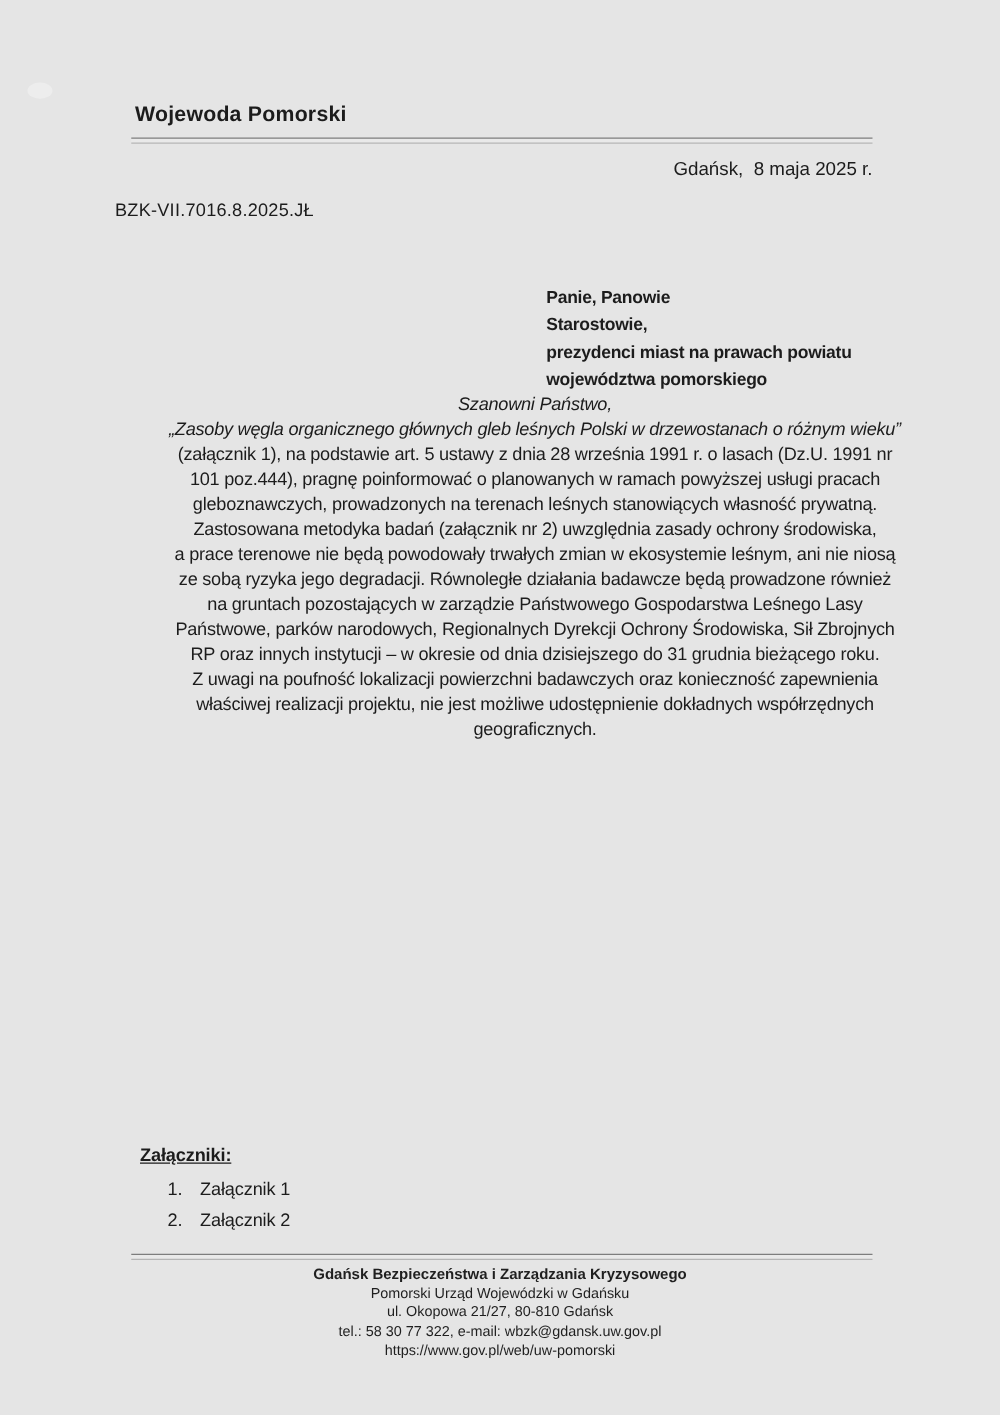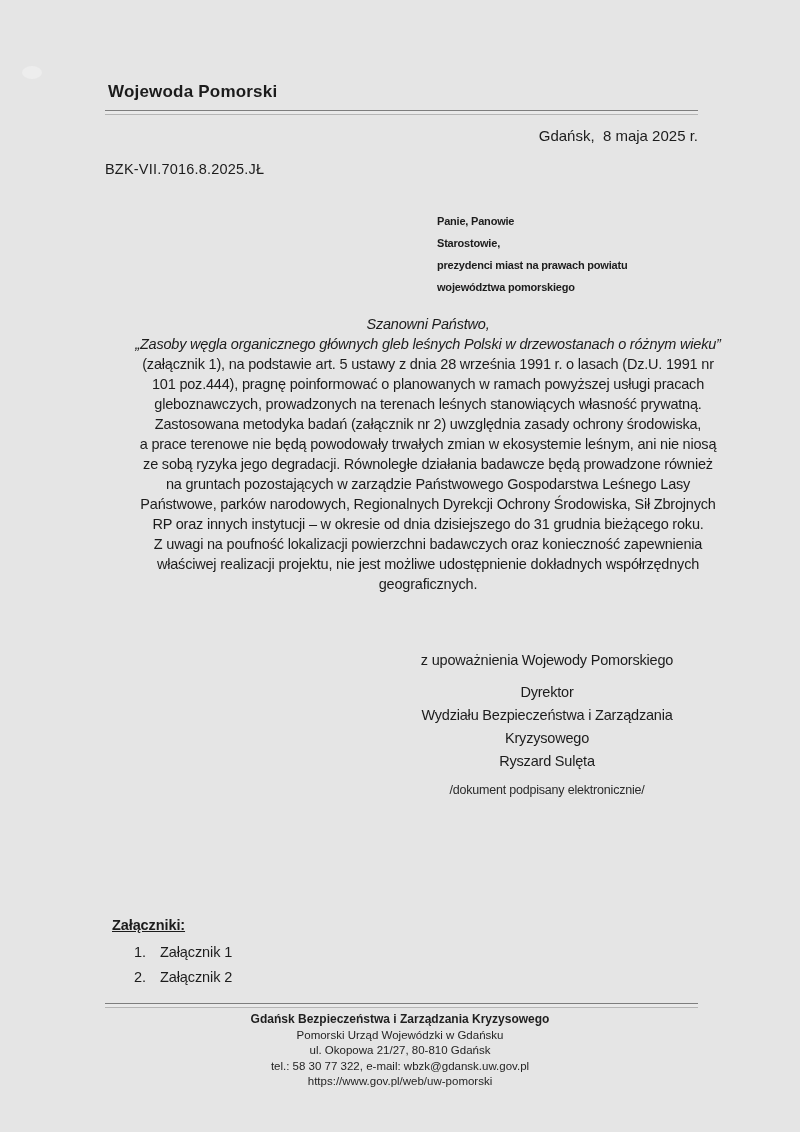--- a/index.html
+++ b/index.html
@@ -21,26 +21,26 @@
     border-top:1px solid #7d7d7d; border-bottom:1px solid #b5b5b5;
     background:#e9e9e9;
   }
   .rule-top{ top:110px; }
   .rule-bottom{ top:1003px; }
   .place-date{
     position:absolute; left:105px; top:127px; width:593px;
     text-align:right; font-size:15px; white-space:pre;
   }
   .reference{
-    position:absolute; left:105px; top:161px;
+    position:absolute; left:92px; top:161px;
     font-size:14.5px; letter-spacing:0.2px;
   }
   .addressee{
-    position:absolute; left:437px; top:210px;
-    font-size:11px; font-weight:bold; line-height:22px; letter-spacing:-0.2px;
+    position:absolute; left:437px; top:226px;
+    font-size:14px; font-weight:bold; line-height:22px; letter-spacing:-0.2px;
   }
   .body-text{
     position:absolute; left:108px; top:314px; width:640px;
     font-size:14.5px; line-height:20px; letter-spacing:-0.2px;text-align:center;
   }
   .body-text .line{ white-space:nowrap; }
   .italic{ font-style:italic; }
   .signature{
     position:absolute; left:380px; top:652px; width:334px;
     text-align:center; font-size:14.5px; letter-spacing:-0.2px;
@@ -100,28 +100,20 @@
     <div class="line">a prace terenowe nie będą powodowały trwałych zmian w ekosystemie leśnym, ani nie niosą</div>
     <div class="line">ze sobą ryzyka jego degradacji. Równoległe działania badawcze będą prowadzone również</div>
     <div class="line">na gruntach pozostających w zarządzie Państwowego Gospodarstwa Leśnego Lasy</div>
     <div class="line">Państwowe, parków narodowych, Regionalnych Dyrekcji Ochrony Środowiska, Sił Zbrojnych</div>
     <div class="line">RP oraz innych instytucji – w okresie od dnia dzisiejszego do 31 grudnia bieżącego roku.</div>
     <div class="line">Z uwagi na poufność lokalizacji powierzchni badawczych oraz konieczność zapewnienia</div>
     <div class="line">właściwej realizacji projektu, nie jest możliwe udostępnienie dokładnych współrzędnych</div>
     <div class="line">geograficznych.</div>
   </div>
 
-  <div class="signature">
-    <div class="auth">z upoważnienia Wojewody Pomorskiego</div>
-    <div class="title-line">Dyrektor</div>
-    <div class="title-line">Wydziału Bezpieczeństwa i Zarządzania</div>
-    <div class="title-line">Kryzysowego</div>
-    <div class="name">Ryszard Sulęta</div>
-    <div class="esign">/dokument podpisany elektronicznie/</div>
-  </div>
 
   <div class="attachments">
     <div class="title">Załączniki:</div>
     <div class="item">
       <span class="num">1.</span><span>Załącznik 1</span>
     </div>
     <div class="item">
       <span class="num">2.</span><span>Załącznik 2</span>
     </div>
   </div>

